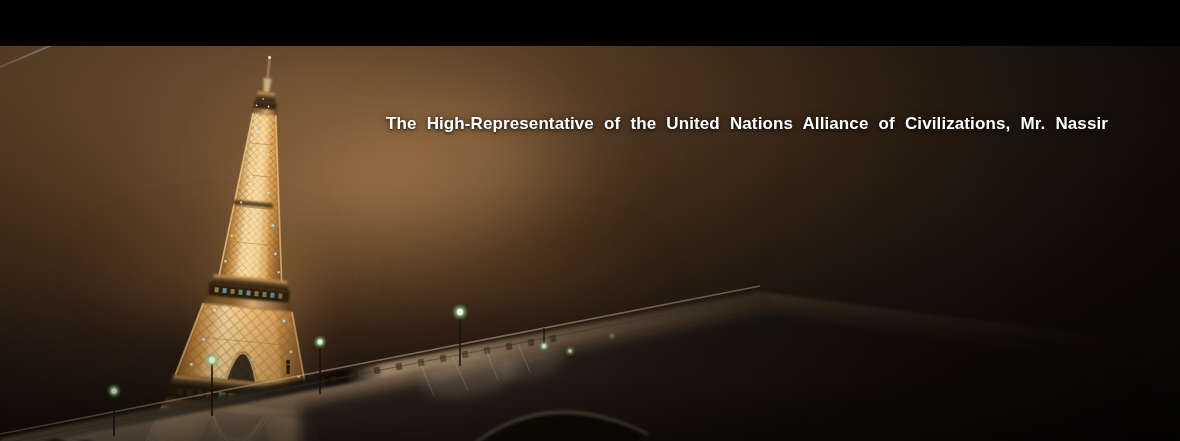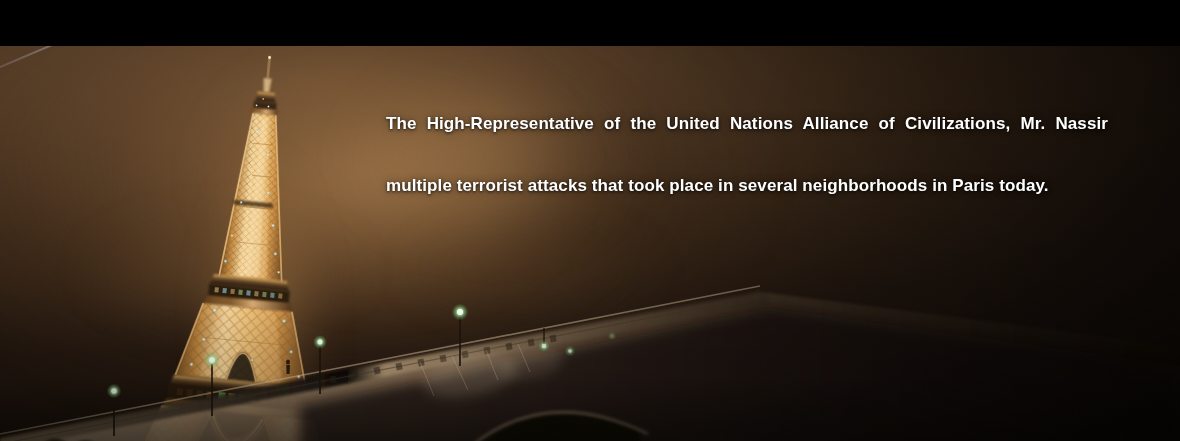--- a/index.html
+++ b/index.html
@@ -539,16 +539,15 @@
         </g>
       </svg>
     </div>
 
     <div class="water"></div>
     <div class="vignette"></div>
   </div>
 
   <div class="statement">
     <span class="line">The High-Representative of the United Nations Alliance of Civilizations, Mr. Nassir</span>
-    <span class="line last">multiple terrorist attacks that took place in several  neighborhoods in Paris today.</span>
   </div>
 
 </div>
 
 </body></html>

